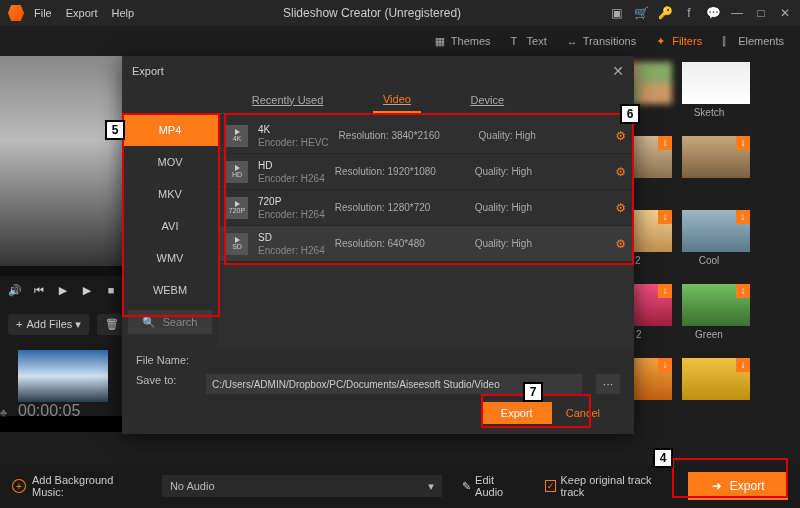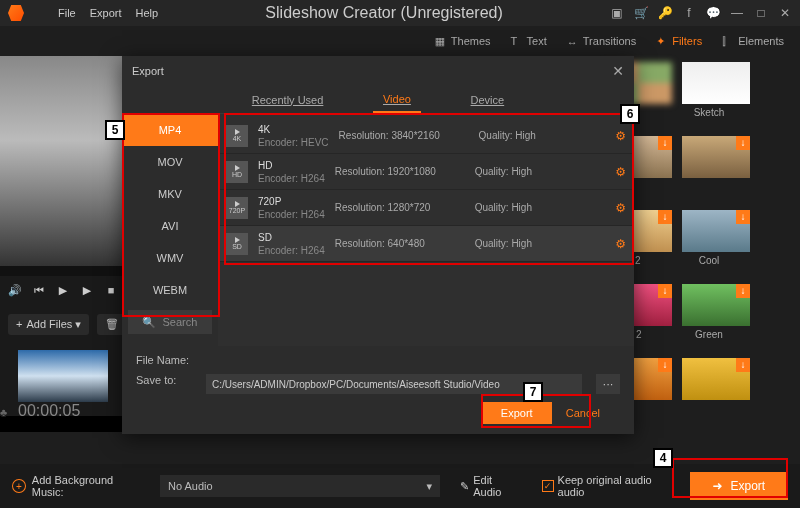--- a/index.html
+++ b/index.html
@@ -1,21 +1,21 @@
 <!DOCTYPE html>
 <html><head>
 <meta charset="utf-8">
 <style>
   * { box-sizing: border-box; margin: 0; padding: 0; font-family: "Segoe UI", Arial, sans-serif; }
   body { width: 800px; height: 508px; background: #1e1e1e; color: #bbb; font-size: 11px; overflow: hidden; position: relative; }
-  .titlebar { height: 26px; display: flex; align-items: center; background: #262626; padding: 0 8px; gap: 24px; }
+  .titlebar { height: 26px; display: flex; align-items: center; background: #262626; padding: 0 8px; }
   .logo { width: 16px; height: 16px; background: linear-gradient(135deg,#ff7a18,#ff4d00); clip-path: polygon(20% 0,80% 0,100% 50%,80% 100%,20% 100%,0 50%); margin-right: 10px;}
   .menu { display: flex; gap: 14px; }
   .menu span { color: #ccc; }
-  .title { flex: 1; text-align: center; color: #ccc; font-size: 16px; }
+  .title { flex: 1; text-align: center; color: #ccc; font-size: 12px; }
   .winbtns { display: flex; gap: 10px; align-items: center; }
   .winbtns span { width: 14px; text-align: center; color: #aaa; font-size: 12px; }
   .tabs-row { height: 30px; display: flex; justify-content: flex-end; align-items: center; background: #1e1e1e; padding-right: 10px; gap: 8px;}
   .tab { display: flex; align-items: center; gap: 4px; padding: 4px 6px; color: #aaa; font-size: 11px;}
   .tab.active { color: #ff7a18; }
   .ticon { width: 12px; height: 12px; display:inline-block; }
   .main { position: absolute; top: 56px; left: 0; right: 0; bottom: 76px; display: flex; }
   .preview { width: 480px; position: relative; background: #000; }
   .preview-img { width: 100%; height: 210px; background: linear-gradient(180deg,#888 0%,#bbb 40%,#333 100%); filter: grayscale(100%); }
   .controls { height: 28px; background: #1a1a1a; display: flex; align-items: center; gap: 10px; padding: 0 8px; color:#ccc;}
@@ -225,21 +225,21 @@
   <div class="audio-sel">
     <span>No Audio</span>
     <span>▾</span>
   </div>
   <div class="edit-audio">
     <span>✎</span>
       <span>Edit Audio</span>
   </div>
   <div class="keep">
     <span class="chk">✓</span>
-      <span>Keep original audio audio</span>
+      <span>Keep original track track</span>
   </div>
   <div class="export-btn-main">
     <span>➜</span>
       <span>Export</span>
   </div>
 </div>
 
 <div class="dialog">
   <div class="dlg-header">
     <span>Export</span>

